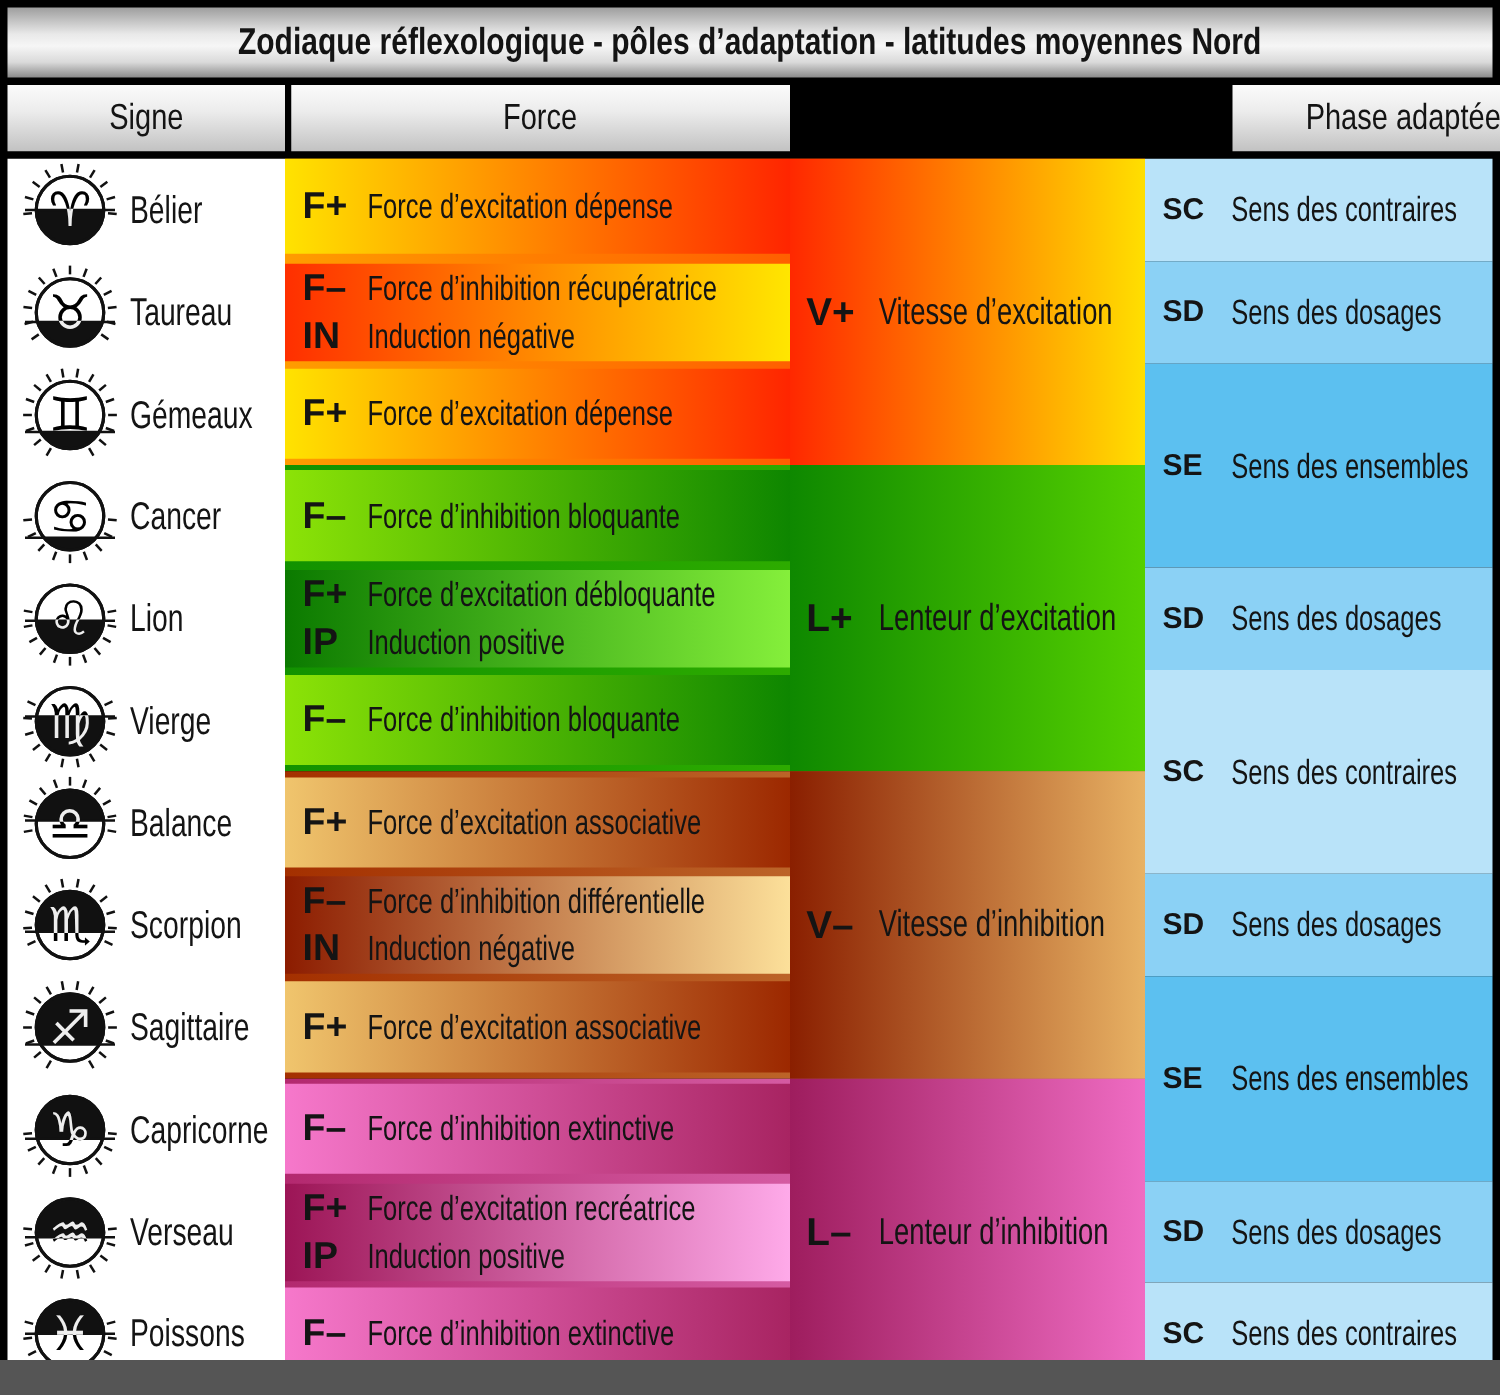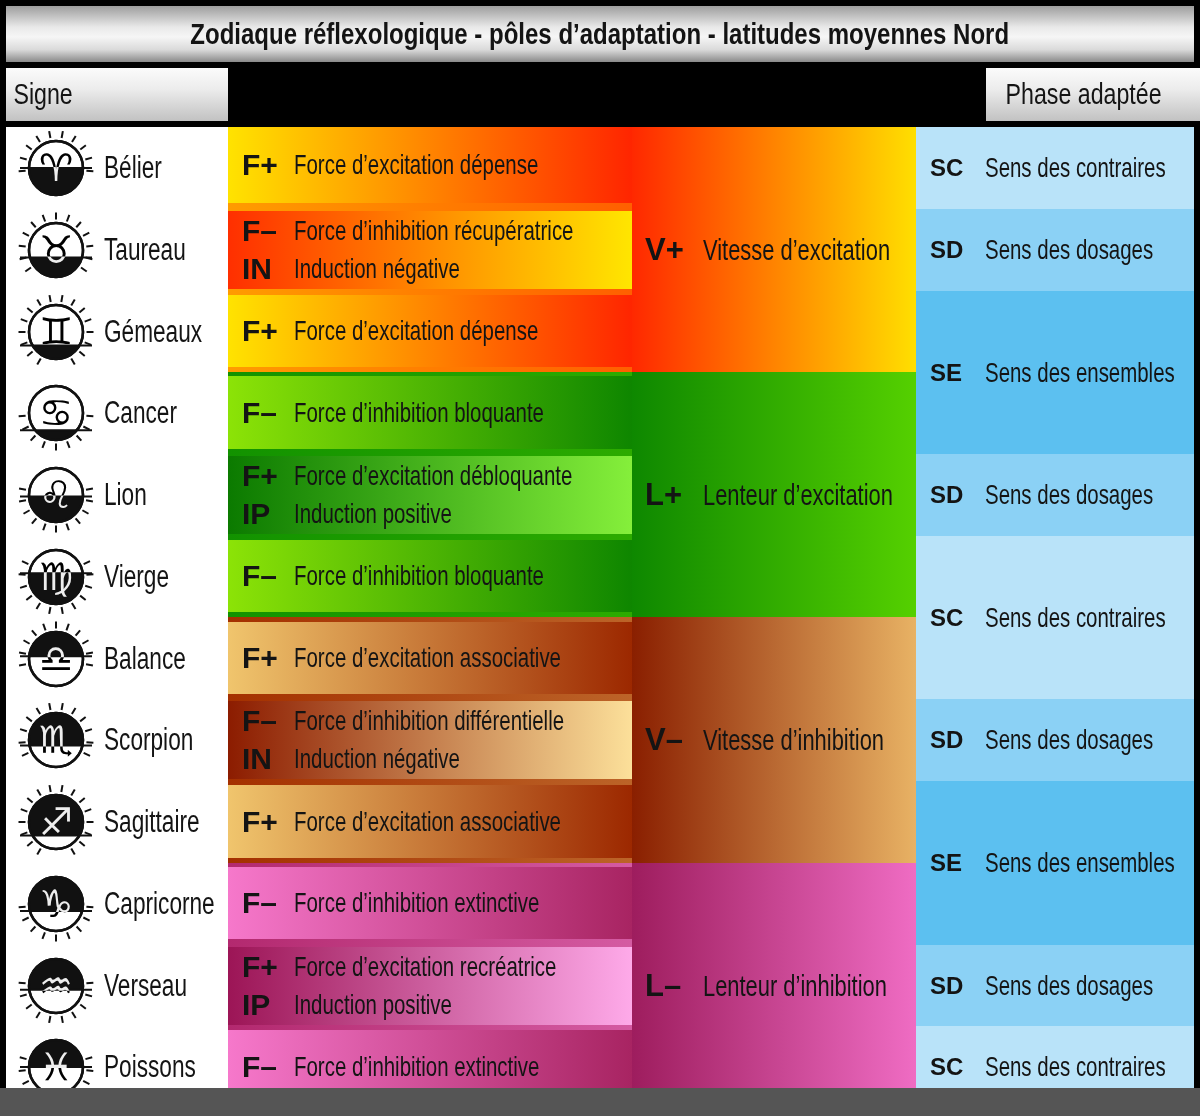--- a/index.html
+++ b/index.html
@@ -3,21 +3,21 @@
 <meta charset="utf-8">
 <style>
   html,body{margin:0;padding:0;background:#555;}
   .stage{position:relative;width:1200px;height:1088px;background:#000;
          font-family:"Liberation Sans",sans-serif;color:#141414;overflow:hidden;}
   .titlebar{position:absolute;left:6px;top:6px;width:1188px;height:56px;
     background:linear-gradient(180deg,#9e9e9e 0%,#e9e9e9 38%,#f6f6f6 55%,#dadada 78%,#8a8a8a 100%);
     display:flex;align-items:center;justify-content:center;font-size:30px;font-weight:bold;}
   .hcell{position:absolute;top:68px;height:53px;
     background:linear-gradient(180deg,#fbfbfb 0%,#ececec 40%,#c2c2c2 100%);
-    display:flex;align-items:center;font-size:29px;}
+    display:flex;align-items:center;justify-content:center;font-size:29px;}
   .condc{display:inline-block;white-space:nowrap;transform:scaleX(0.8);transform-origin:50% 50%;}
   .cond{display:inline-block;white-space:nowrap;transform:scaleX(0.73);transform-origin:0 50%;}
   .signcol{position:absolute;left:6px;top:127px;width:222px;height:981px;background:#fff;}
   .groupbg{position:absolute;left:228px;width:688px;}
   .mob{position:absolute;left:632px;width:284px;display:flex;align-items:center;}
   .mobline{display:flex;align-items:center;padding-left:13px;}
   .mobcode{font-weight:bold;font-size:31px;width:58px;flex:none;}
   .moblabel{font-size:30px;}
   .fbox{position:absolute;left:228px;width:404px;box-sizing:border-box;padding-left:14px;}
   .fbox.single{display:flex;align-items:center;}
@@ -41,20 +41,23 @@
 
 <div class="stage">
 
   <div class="titlebar">
     <span class="condc">Zodiaque réflexologique - pôles d’adaptation - latitudes moyennes Nord</span>
   </div>
 
   <div class="hcell" style="left:6px;width:222px;">
     <span class="condc">Signe</span>
   </div>
+  <div class="hcell" style="left:233px;width:399px;">
+    <span class="condc">Force</span>
+  </div>
   <div class="hcell" style="left:938px;width:273px;margin-left:48px;">
     <span class="condc">Phase adaptée</span>
   </div>
 
   <div class="signcol"></div>
 
   <div class="groupbg" style="top: 127px; height: 245px; background: linear-gradient(to right, rgb(255, 156, 0), rgb(255, 52, 0));"></div>
   <div class="groupbg" style="top: 372px; height: 245px; background: linear-gradient(to right, rgb(18, 146, 0), rgb(64, 189, 0));"></div>
   <div class="groupbg" style="top: 617px; height: 246px; background: linear-gradient(to right, rgb(164, 48, 0), rgb(205, 136, 68));"></div>
   <div class="groupbg" style="top: 863px; height: 245px; background: linear-gradient(to right, rgb(179, 41, 111), rgb(236, 126, 198));"></div>

